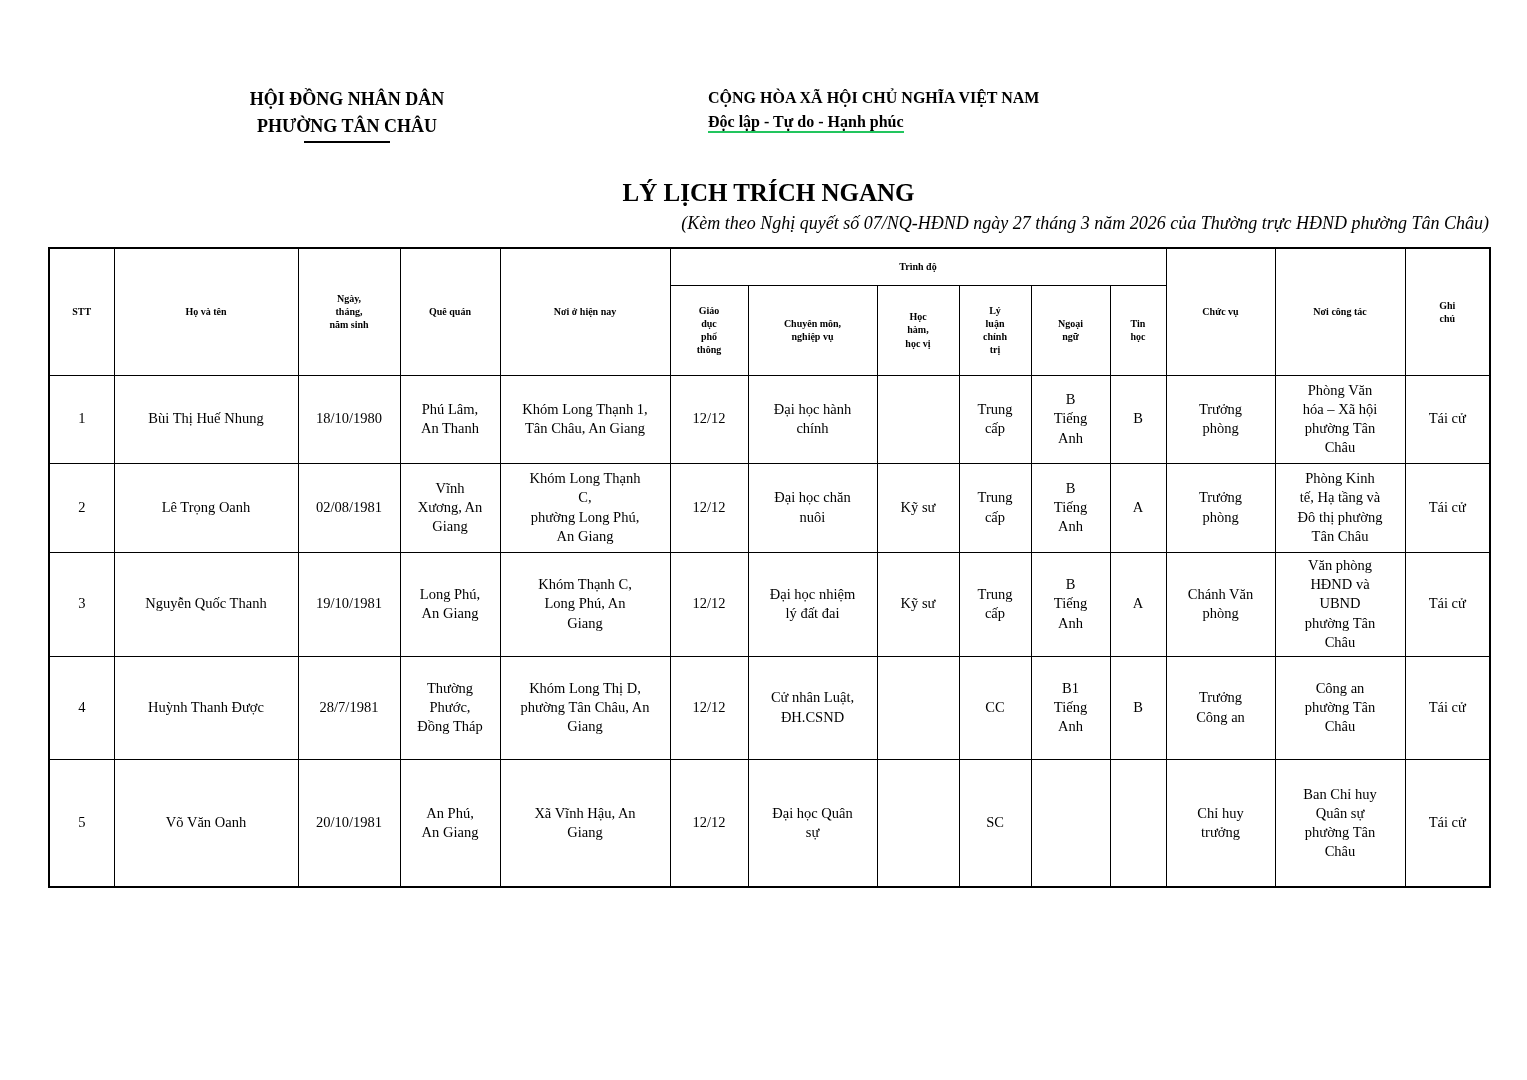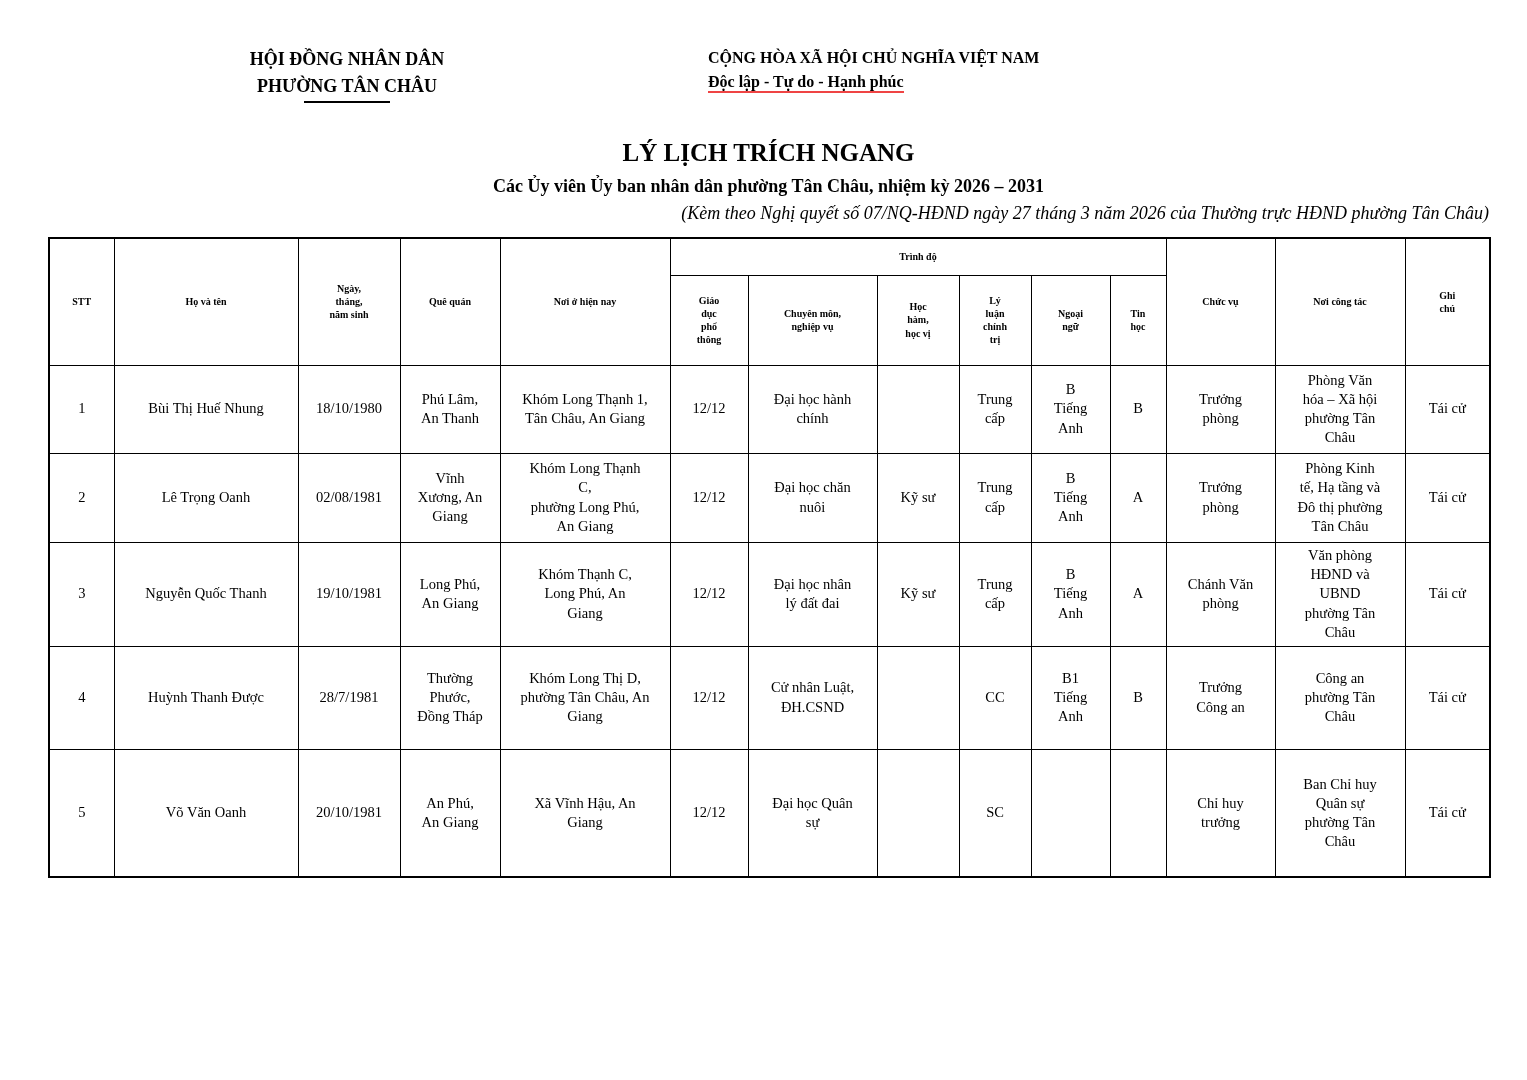--- a/index.html
+++ b/index.html
@@ -3,34 +3,34 @@
 <meta charset="utf-8">
 <style>
   * { box-sizing: border-box; }
   html, body { margin: 0; padding: 0; background: #ffffff; }
   .page {
     width: 1527px; height: 1080px;
     background: #ffffff; color: #000000;
     font-family: "Liberation Serif", "DejaVu Serif", serif;
     overflow: hidden;
   }
-  .doc-header { display: flex; padding-top: 46px; }
+  .doc-header { display: flex; padding-top: 86px; }
   .org-block {
     margin-left: 178px; width: 338px;
     text-align: center; font-weight: bold; font-size: 18px; line-height: 1.5;
   }
   .org-underline {
     width: 86px; height: 0; border-bottom: 2px solid #000;
     margin: 1px auto 0 auto;
   }
   .national-block {
     margin-left: 192px; width: 580px;
     text-align: left; font-weight: bold; font-size: 16px; line-height: 1.5;
   }
-  .motto-underline { border-bottom: 2px solid #ef4444; padding-bottom: 1px; }
+  .motto-underline { border-bottom: 2px solid #22c55e; padding-bottom: 1px; }
   .content { margin-left: 48px; width: 1441px; }
   .doc-title { margin-top: 36px; text-align: center; font-size: 25px; font-weight: bold; }
   .doc-subtitle { margin-top: 9px; text-align: center; font-size: 18px; font-weight: bold; }
   .doc-note { margin-top: 6px; text-align: right; font-size: 18px; font-style: italic; }
   table.roster {
     margin-top: 13px; width: 1441px;
     border-collapse: collapse; table-layout: fixed;
     border: 2px solid #000;
   }
   table.roster th, table.roster td {
@@ -64,21 +64,20 @@
       <div class="org-underline"></div>
     </div>
     <div class="national-block">
       <div>CỘNG HÒA XÃ HỘI CHỦ NGHĨA VIỆT NAM</div>
       <div><span class="motto-underline">Độc lập - Tự do - Hạnh phúc</span></div>
     </div>
   </div>
 
   <div class="content">
     <div class="doc-title">LÝ LỊCH TRÍCH NGANG</div>
-    <div class="doc-subtitle">Các Ủy viên Ủy ban nhân dân phường Tân Châu, nhiệm kỳ 2026 – 2031</div>
     <div class="doc-note">(Kèm theo Nghị quyết số 07/NQ-HĐND ngày 27 tháng 3 năm 2026 của Thường trực HĐND phường Tân Châu)</div>
 
     <table class="roster">
       <colgroup>
         <col style="width:65px">
           <col style="width:184px">
           <col style="width:102px">
           <col style="width:100px">
         <col style="width:170px">
           <col style="width:78px">
@@ -185,21 +184,21 @@
           <tr>
             <td>3</td>
             <td class="col-name">Nguyễn Quốc Thanh</td>
             <td>19/10/1981</td>
             <td>Long Phú,
 An Giang</td>
             <td>Khóm Thạnh C,
 Long Phú, An
 Giang</td>
             <td>12/12</td>
-            <td>Đại học nhân
+            <td>Đại học nhiệm
 lý đất đai</td>
             <td>Kỹ sư</td>
             <td>Trung
 cấp</td>
             <td>B
 Tiếng
 Anh</td>
             <td>A</td>
             <td>Chánh Văn
 phòng</td>

